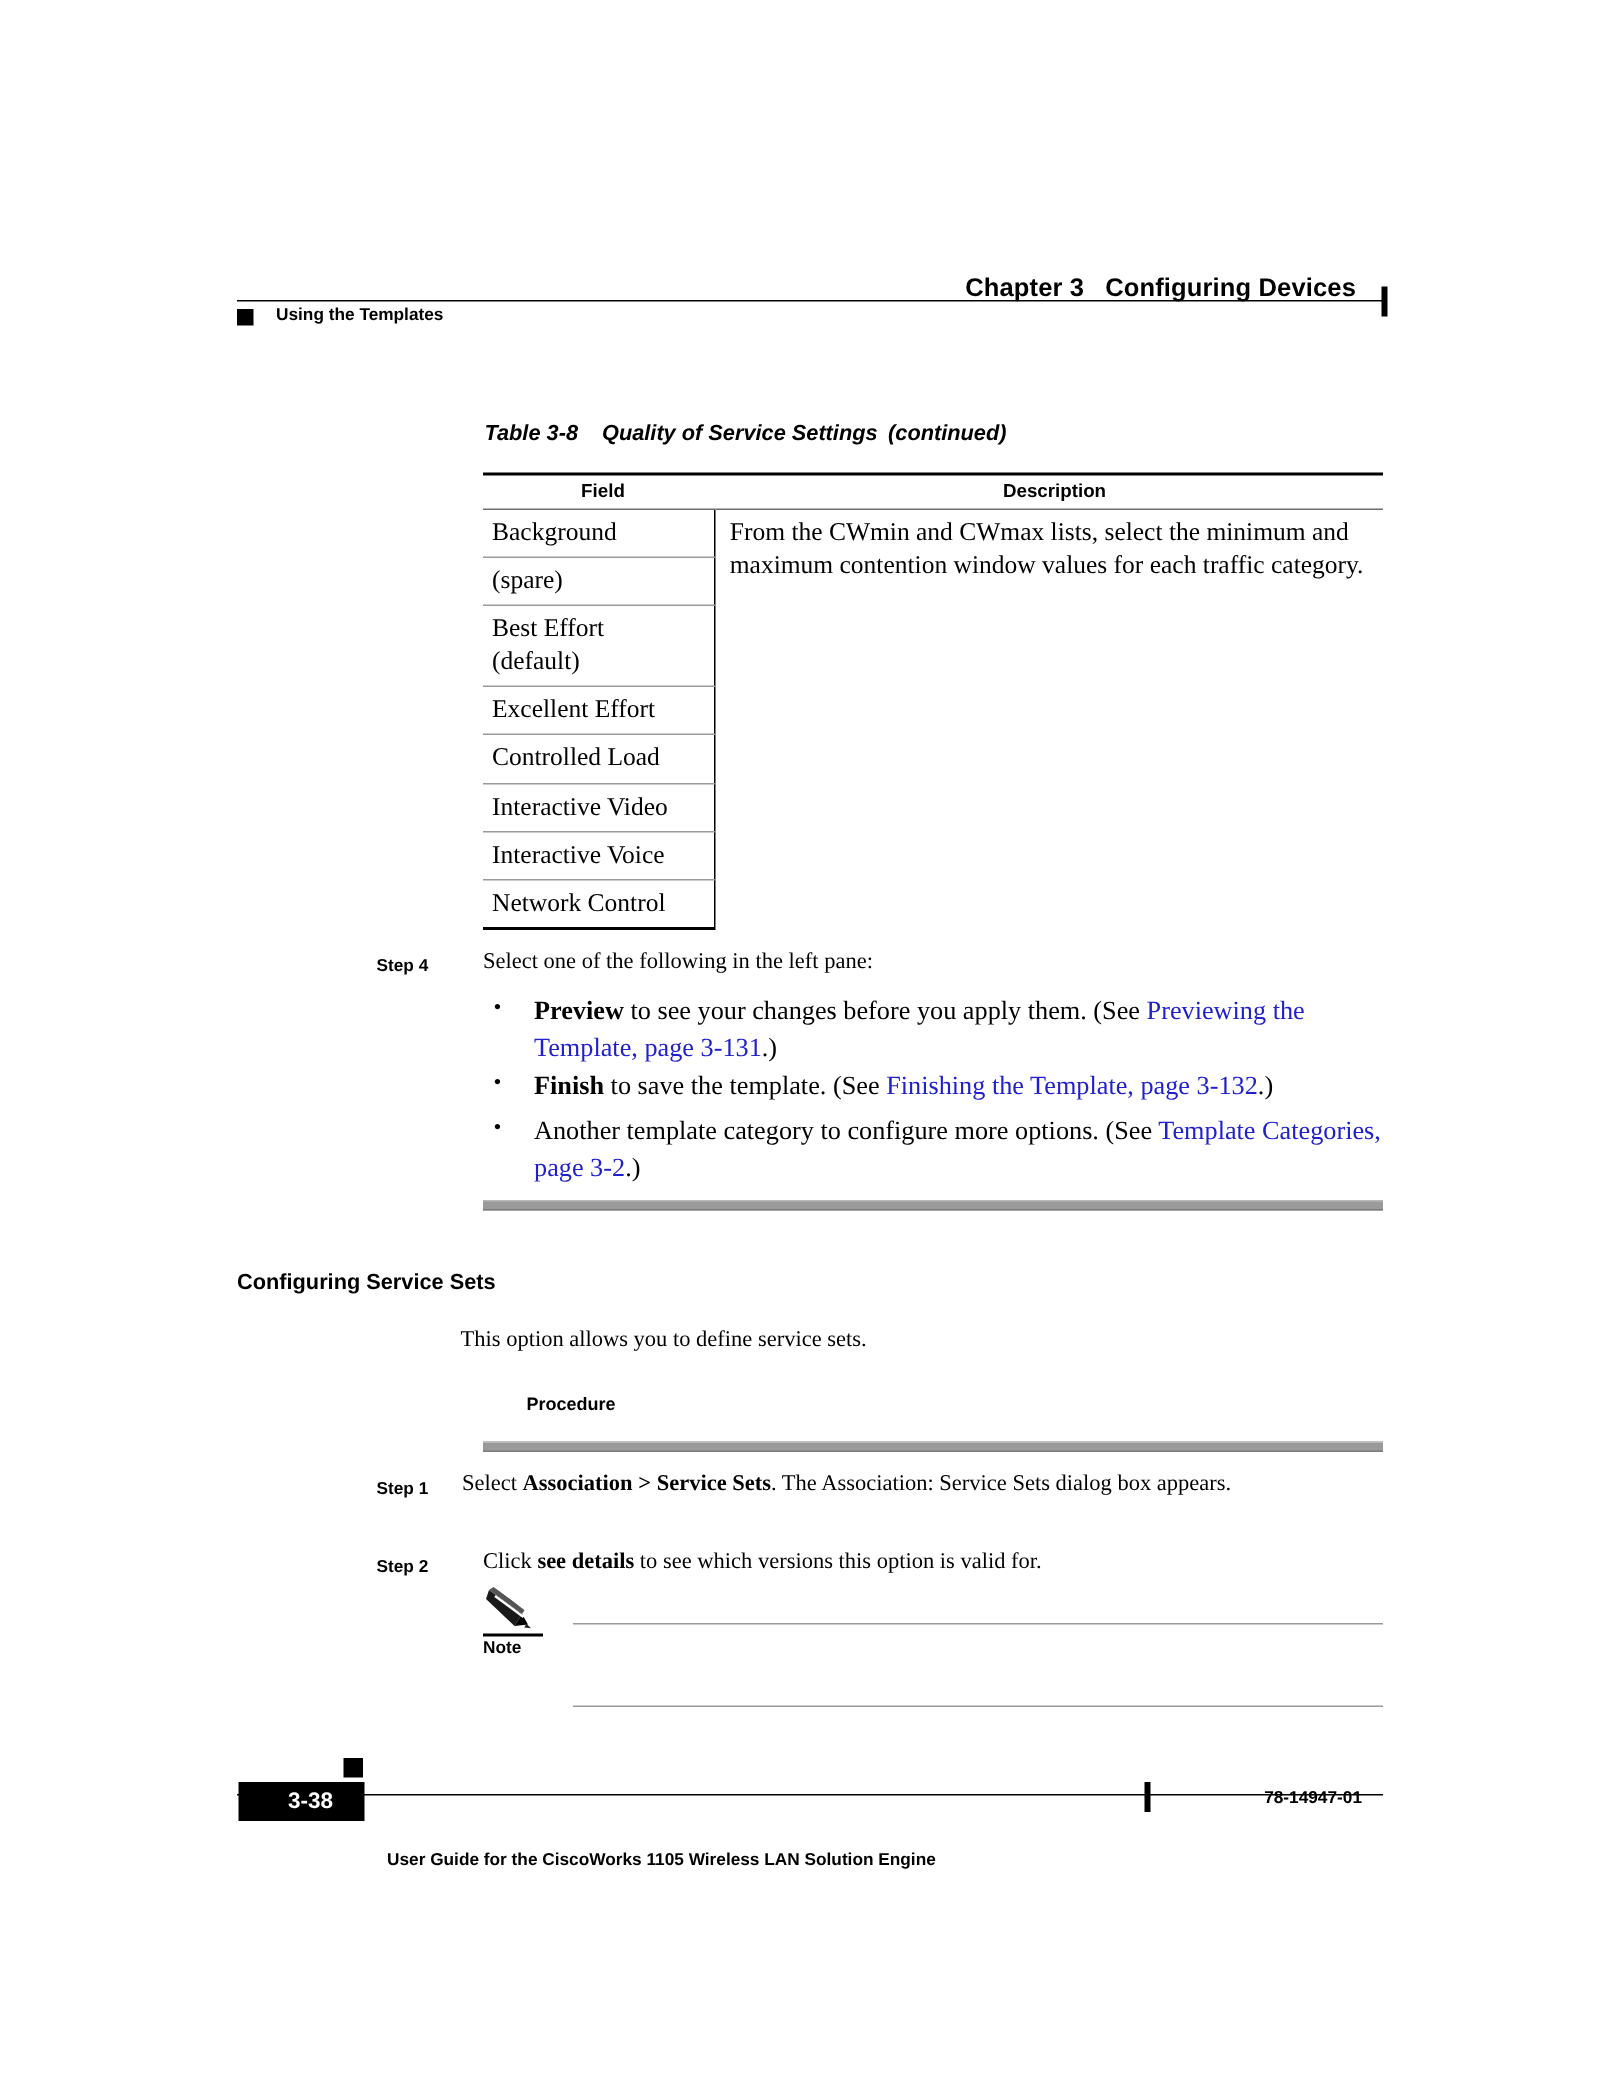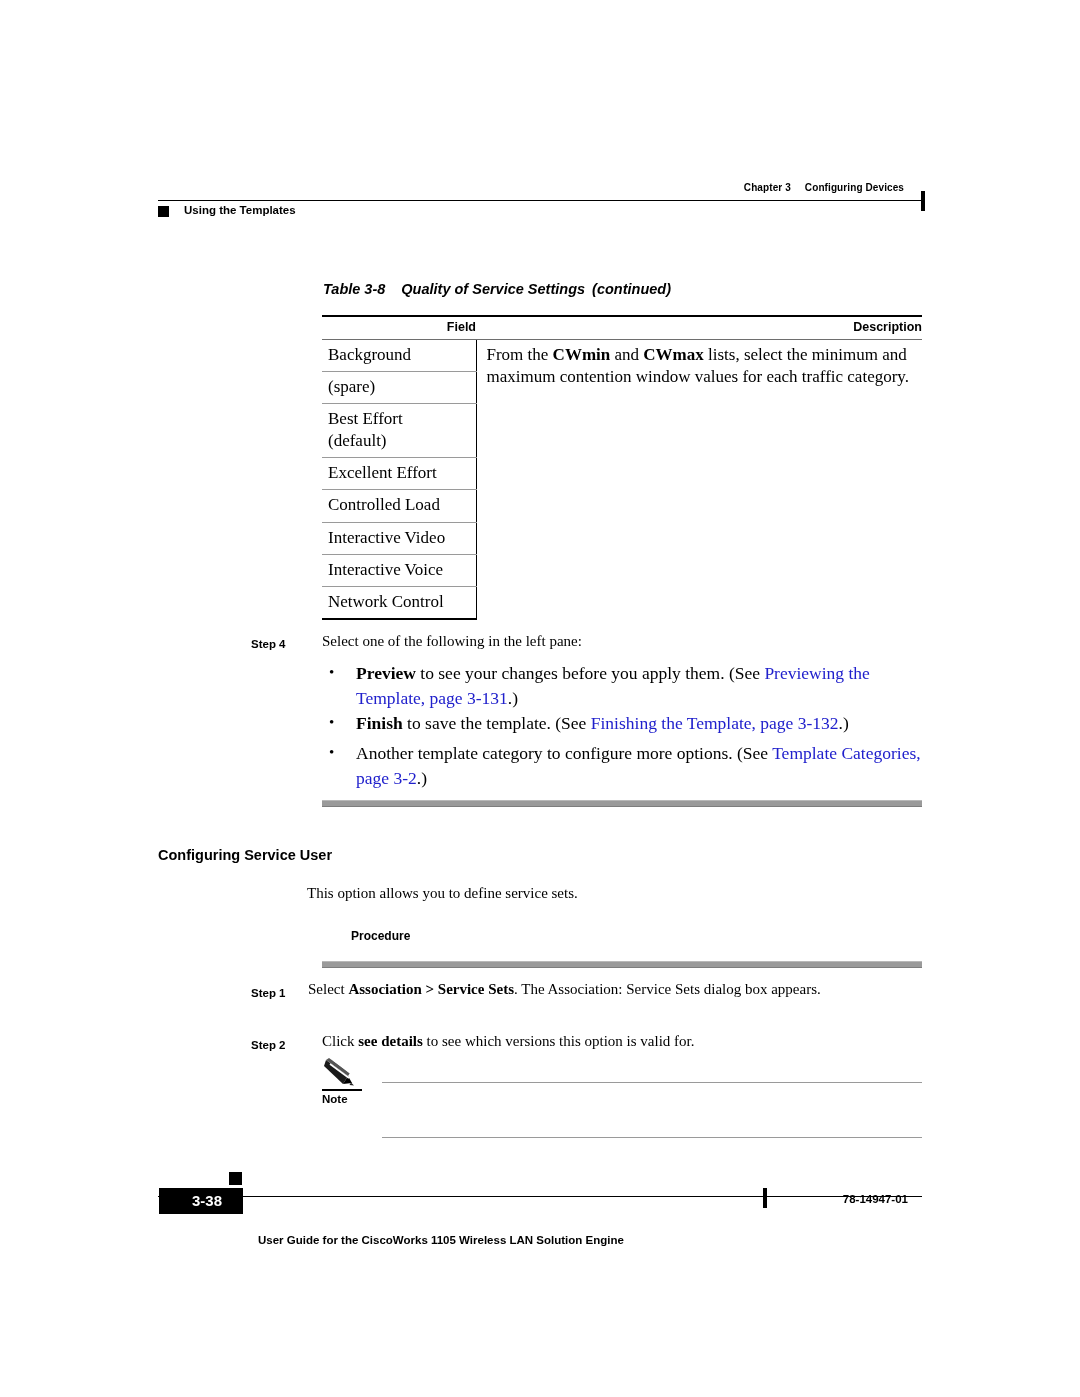--- a/index.html
+++ b/index.html
@@ -45,21 +45,21 @@
     width: 4px;
     height: 20px;
     background: #000000;
   }
   .rh-chapter {
     position: absolute;
     right: 18px;
     top: -4px;
     font-family: "Liberation Sans", sans-serif;
     font-weight: bold;
-    font-size: 10px;
+    font-size: 17px;
     letter-spacing: 0.1px;
     white-space: nowrap;
   }
   .rh-chapter .sep { display: inline-block; width: 14px; }
   .rh-square {
     position: absolute;
     left: 0px;
     top: 20px;
     width: 11px;
     height: 11px;
@@ -97,21 +97,21 @@
     border-collapse: collapse;
     table-layout: fixed;
   }
   .qtable col.c1 { width: 154px; }
   .qtable col.c2 { width: 446px; }
 
   .qtable thead th {
     font-family: "Liberation Sans", sans-serif;
     font-weight: bold;
     font-size: 12.5px;
-    text-align: right;
+    text-align: center;
     padding: 3px 0 5px 6px;
     border-top: 2px solid #000000;
     border-bottom: 1px solid #6e6e6e;
     vertical-align: bottom;
   }
   .qtable thead th.col2 { padding-left: 8px; }
 
   .qtable td {
     font-family: "Liberation Serif", serif;
     font-size: 17px;
@@ -123,21 +123,21 @@
     border-bottom: 1px solid #9a9a9a;
     border-right: 1px solid #000000;
   }
   .qtable td.fieldcell.lastrow {
     border-bottom: 2px solid #000000;
   }
   .qtable td.desccell {
     padding-left: 10px;
     padding-top: 4px;
   }
-  .qtable td b { font-weight: bold; margin-top: 31px; }
+  .qtable td b { font-weight: normal; margin-top: 31px; }
 
   
   .steplabel {
     position: absolute;
     font-family: "Liberation Sans", sans-serif;
     font-weight: bold;
     font-size: 11.5px;
     white-space: nowrap;
   }
   .bodytext {
@@ -369,21 +369,21 @@
   <div class="bullet" style="left:356px; top:711px; width:566px;">
     <span class="dot">•</span><b>Finish</b><span> to save the template. (See </span><span class="lnk">Finishing the Template, page 3-132</span><span>.)</span>
   </div>
 
   <div class="bullet" style="left:356px; top:741px; width:566px;">
     <span class="dot">•</span><b></b><span>Another template category to configure more options. (See </span><span class="lnk">Template Categories, page 3-2</span><span>.)</span>
   </div>
 
   <div class="grayrule" style="left:322px; top:800px; width:600px;"></div>
 
-  <div class="h2head" style="left:158px; top:847px;">Configuring Service User</div>
+  <div class="h2head" style="left:158px; top:847px;">Configuring Service Sets</div>
   <div class="bodytext" style="left:307px; top:883px; width:600px;">This option allows you to define service sets.</div>
   <div class="subhead" style="left:322px; top:929px;margin-left:29px;">Procedure</div>
   <div class="grayrule" style="left:322px; top:961px; width:600px;"></div>
 
   <div class="steplabel" style="left:251px; top:987px;">Step 1</div>
   <div class="bodytext" style="left:308px; top:979px; width:600px;"><span>Select </span><b>Association &gt; Service Sets</b><span>. The Association: Service Sets dialog box appears.</span></div>
 
   <div class="steplabel" style="left:251px; top:1039px;">Step 2</div>
   <div class="bodytext" style="left:322px; top:1031px; width:600px;"><span>Click </span><b>see details</b><span> to see which versions this option is valid for.</span></div>
 

